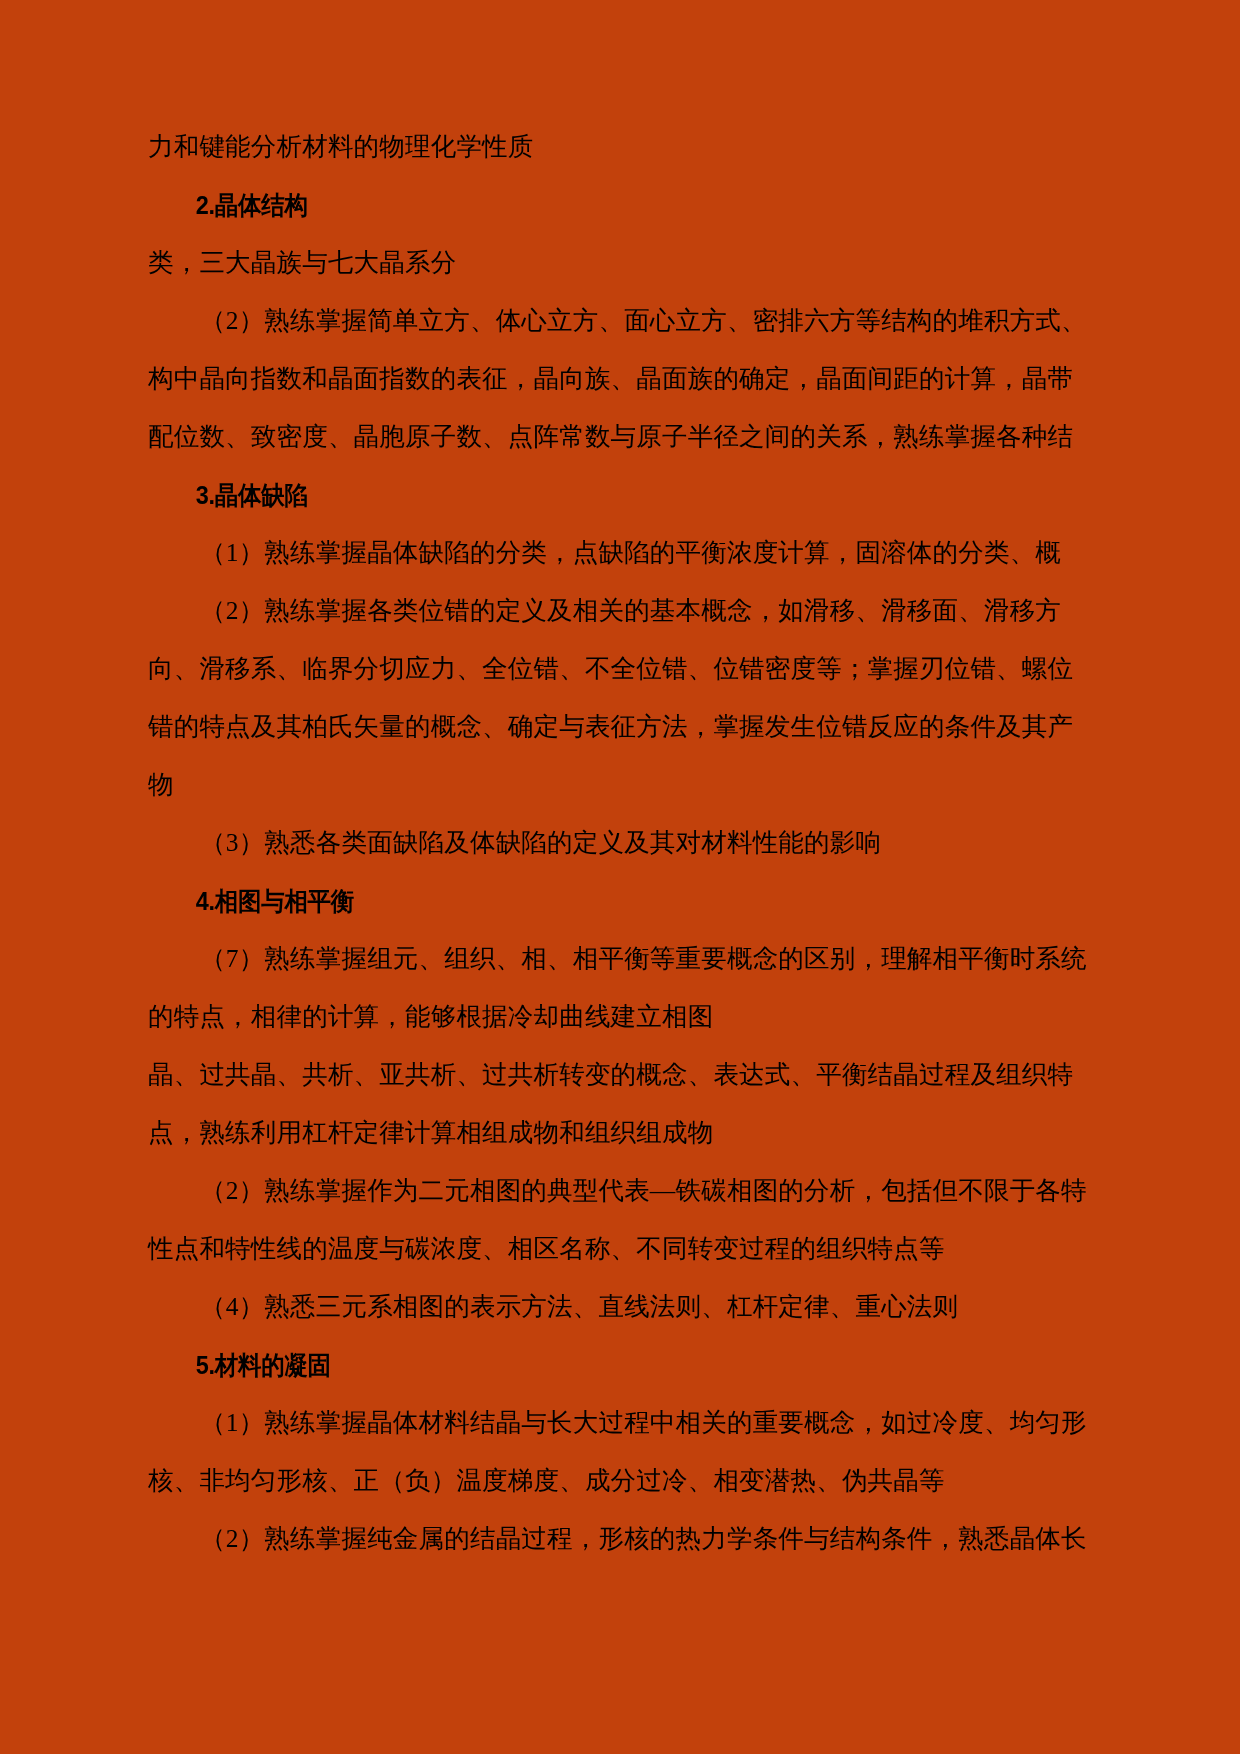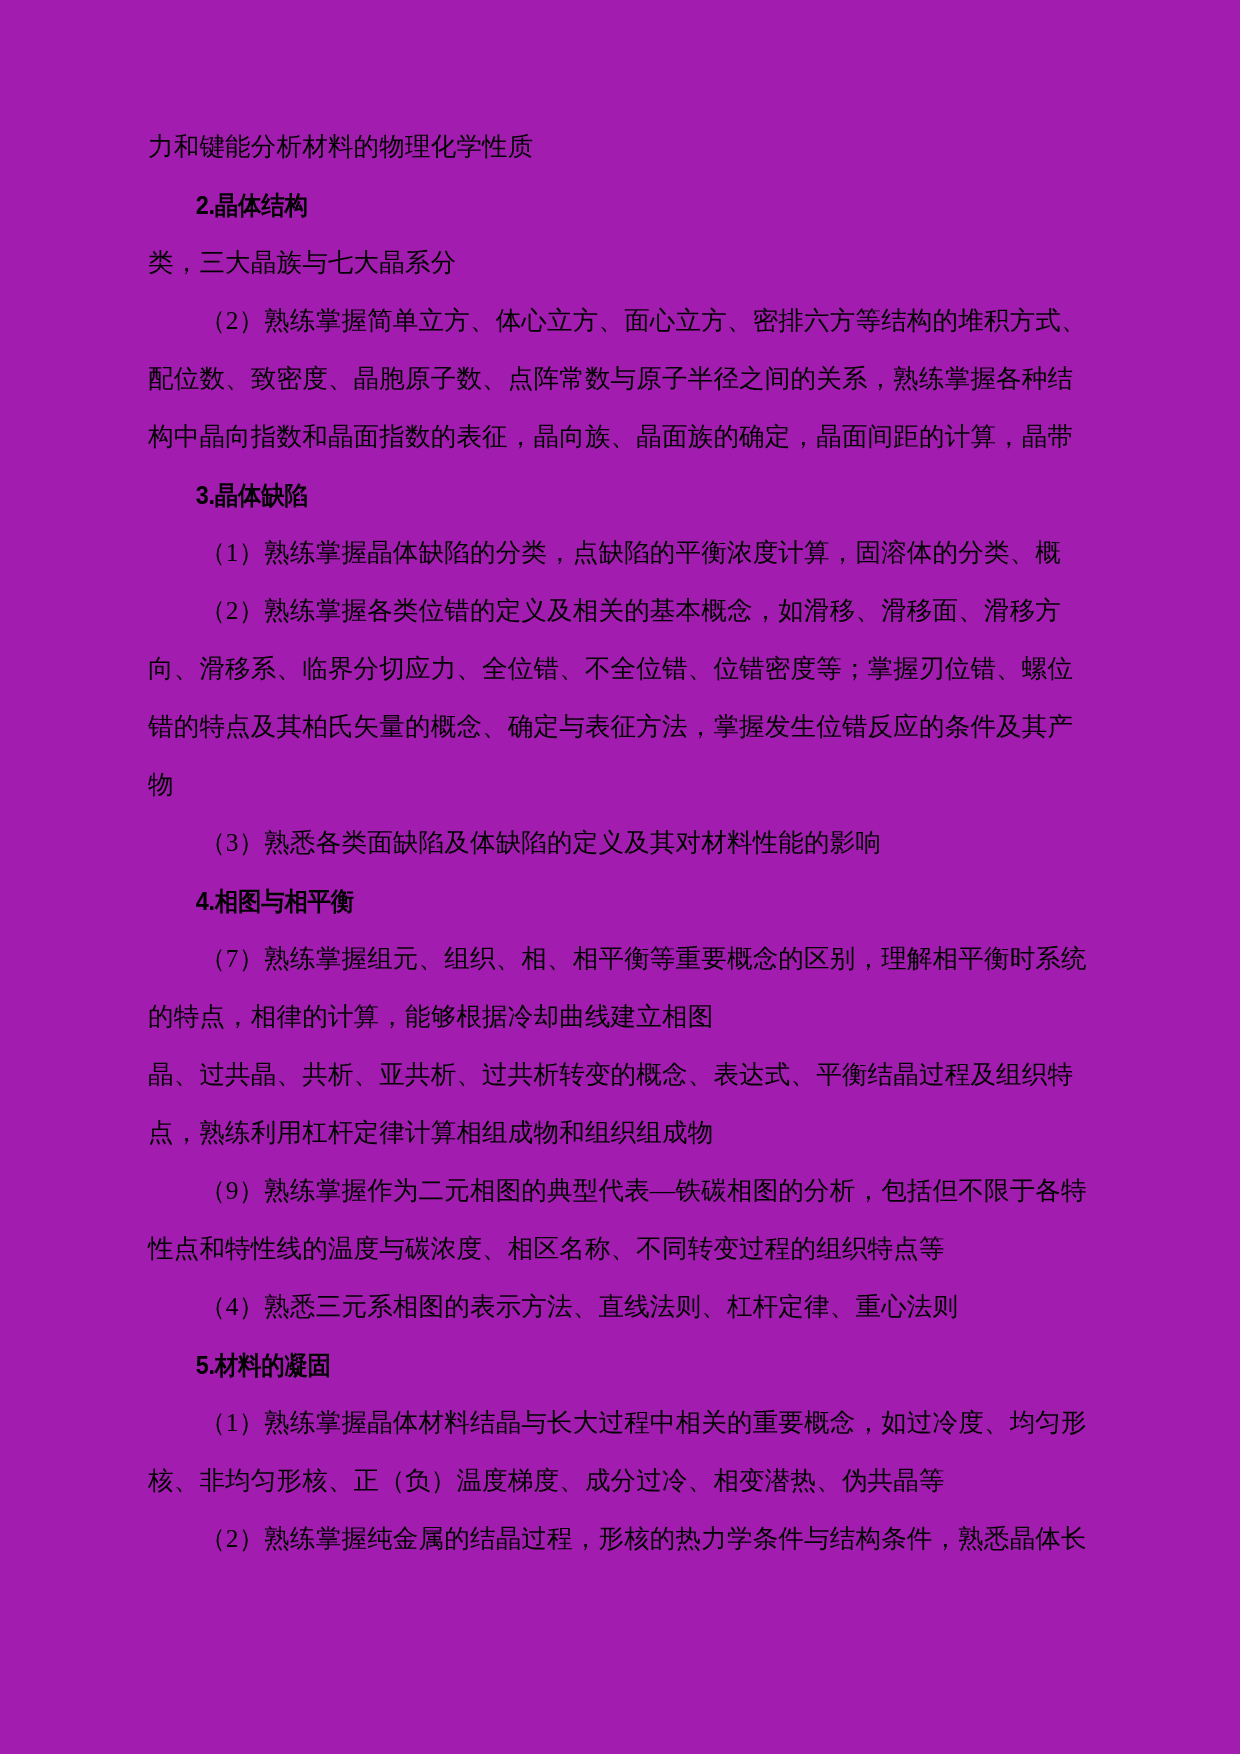--- a/index.html
+++ b/index.html
@@ -13,21 +13,21 @@
     height: 1754px;
     font-family: "Liberation Serif", "DejaVu Serif", serif;
     color: #000000;
     overflow: hidden;
   }
 
   #page {
     position: relative;
     width: 1240px;
     height: 1754px;
-    background: #a21caf;
+    background: #c2410c;
     box-sizing: border-box;
     padding: 118px 248px 0 148px;
   }
 
   .doc-body {
     width: 844px;
   }
 
   
   .line {
@@ -66,37 +66,37 @@
 <body>
 
 <div id="page">
   <div class="doc-body">
 
     <div class="line carryover">力和键能分析材料的物理化学性质</div>
 
     <div class="heading tight">2.晶体结构</div>
     <div class="line cont">类，三大晶族与七大晶系分</div>
     <div class="line indent-item">（2）熟练掌握简单立方、体心立方、面心立方、密排六方等结构的堆积方式、</div>
+    <div class="line cont">构中晶向指数和晶面指数的表征，晶向族、晶面族的确定，晶面间距的计算，晶带</div>
     <div class="line cont">配位数、致密度、晶胞原子数、点阵常数与原子半径之间的关系，熟练掌握各种结</div>
-    <div class="line cont">构中晶向指数和晶面指数的表征，晶向族、晶面族的确定，晶面间距的计算，晶带</div>
 
     <div class="heading tight">3.晶体缺陷</div>
     <div class="line indent-item">（1）熟练掌握晶体缺陷的分类，点缺陷的平衡浓度计算，固溶体的分类、概</div>
     <div class="line indent-item">（2）熟练掌握各类位错的定义及相关的基本概念，如滑移、滑移面、滑移方</div>
     <div class="line cont">向、滑移系、临界分切应力、全位错、不全位错、位错密度等；掌握刃位错、螺位</div>
     <div class="line cont">错的特点及其柏氏矢量的概念、确定与表征方法，掌握发生位错反应的条件及其产</div>
     <div class="line cont-in">物</div>
     <div class="line indent-item">（3）熟悉各类面缺陷及体缺陷的定义及其对材料性能的影响</div>
 
     <div class="heading tight">4.相图与相平衡</div>
     <div class="line indent-item">（7）熟练掌握组元、组织、相、相平衡等重要概念的区别，理解相平衡时系统</div>
     <div class="line cont">的特点，相律的计算，能够根据冷却曲线建立相图</div>
     <div class="line cont">晶、过共晶、共析、亚共析、过共析转变的概念、表达式、平衡结晶过程及组织特</div>
     <div class="line cont">点，熟练利用杠杆定律计算相组成物和组织组成物</div>
-    <div class="line indent-item">（9）熟练掌握作为二元相图的典型代表—铁碳相图的分析，包括但不限于各特</div>
+    <div class="line indent-item">（2）熟练掌握作为二元相图的典型代表—铁碳相图的分析，包括但不限于各特</div>
     <div class="line cont">性点和特性线的温度与碳浓度、相区名称、不同转变过程的组织特点等</div>
     <div class="line indent-item">（4）熟悉三元系相图的表示方法、直线法则、杠杆定律、重心法则</div>
 
     <div class="heading tight">5.材料的凝固</div>
     <div class="line indent-item">（1）熟练掌握晶体材料结晶与长大过程中相关的重要概念，如过冷度、均匀形</div>
     <div class="line cont">核、非均匀形核、正（负）温度梯度、成分过冷、相变潜热、伪共晶等</div>
     <div class="line indent-item">（2）熟练掌握纯金属的结晶过程，形核的热力学条件与结构条件，熟悉晶体长</div>
 
   </div>
 </div>

